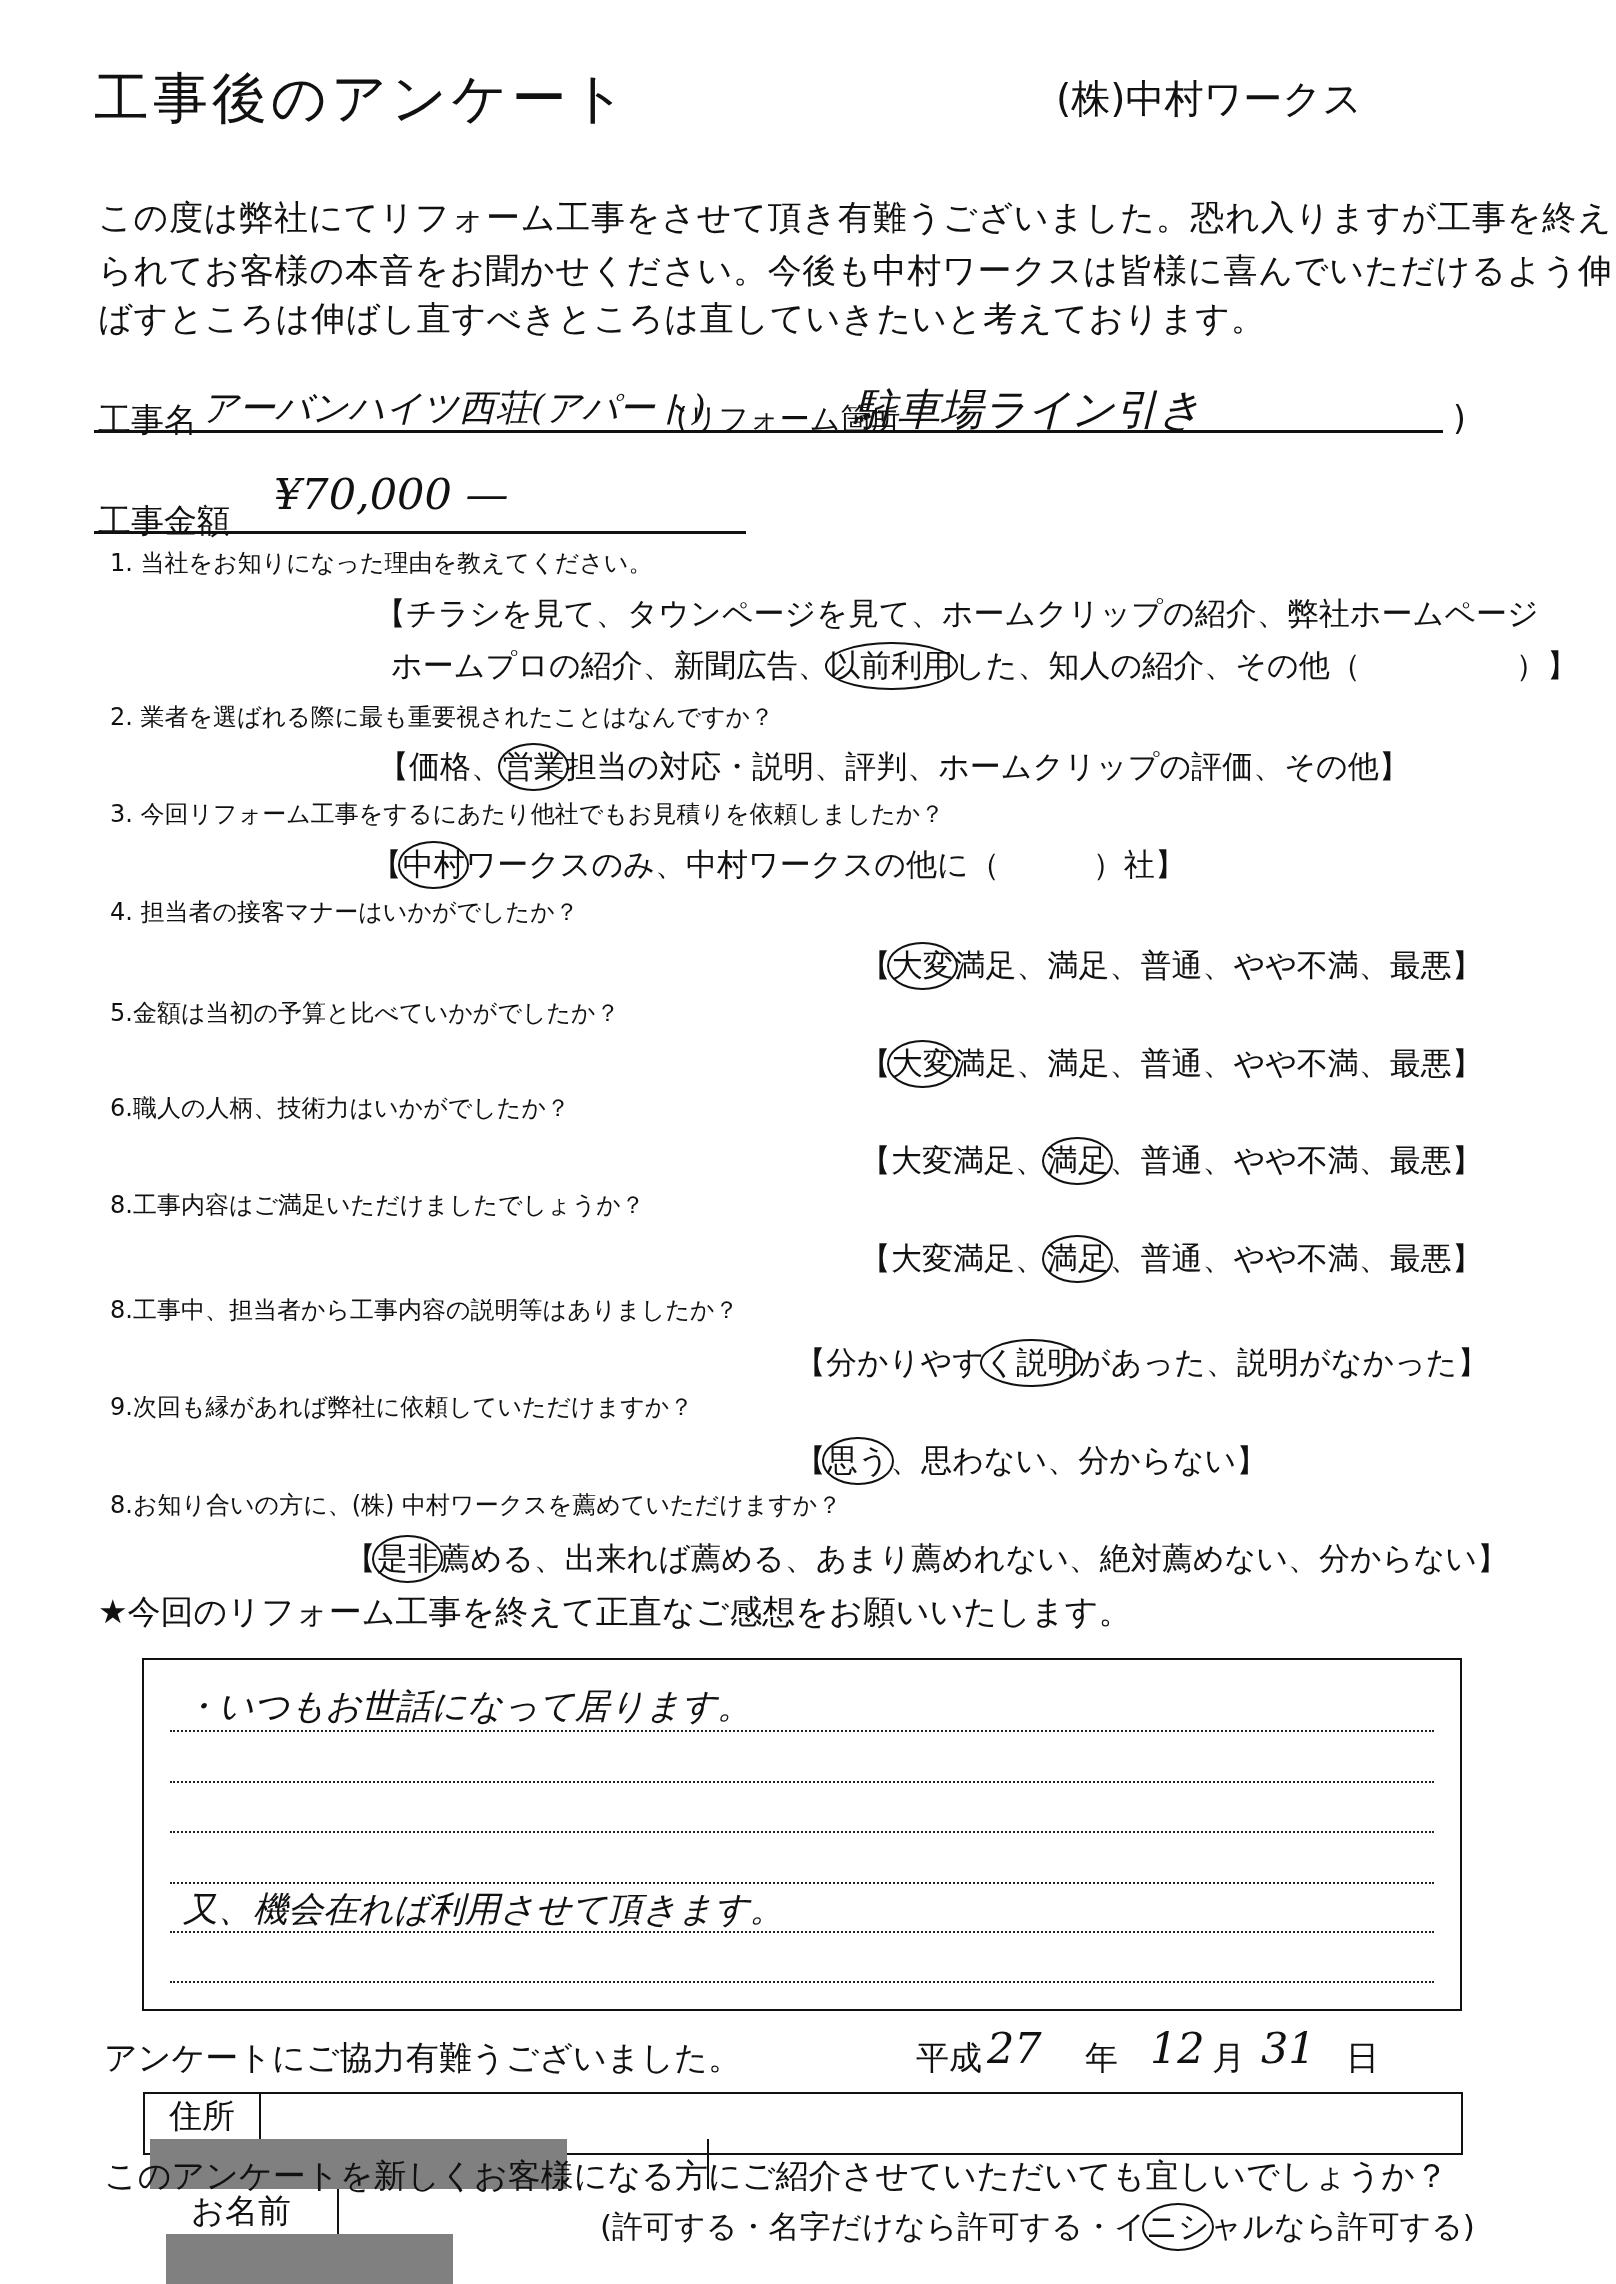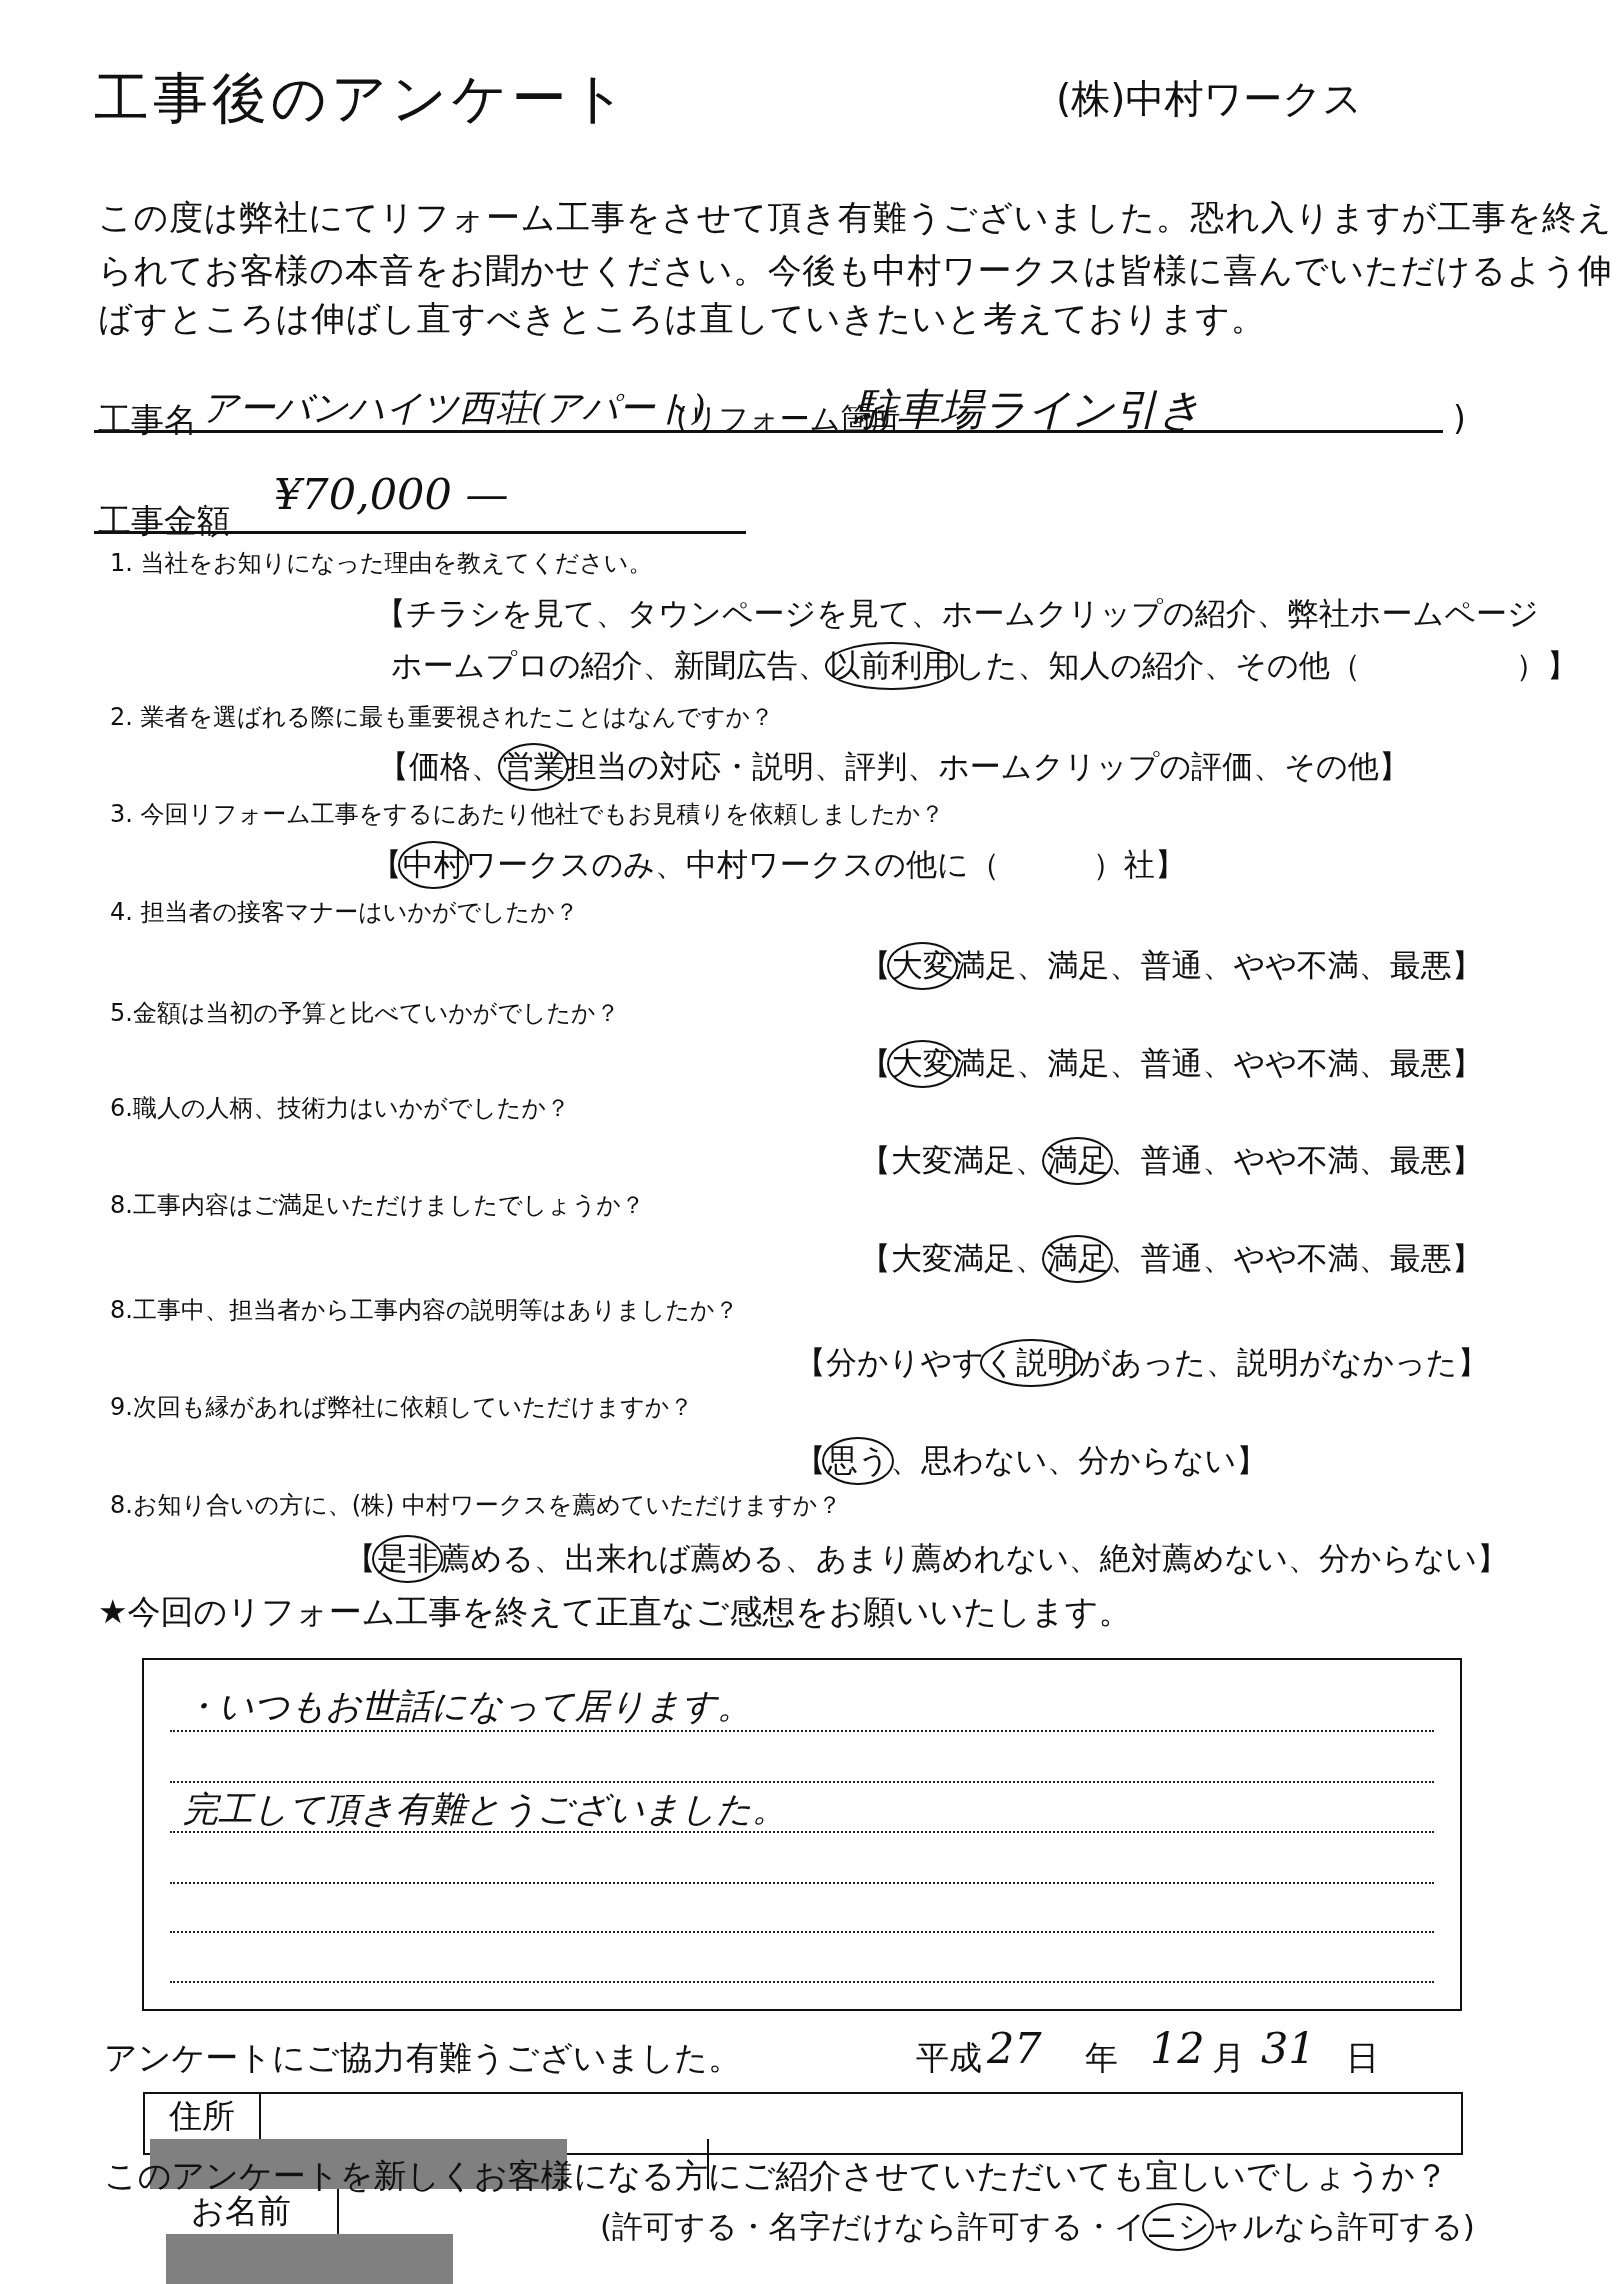--- a/index.html
+++ b/index.html
@@ -94,24 +94,24 @@
 <div class="abs opt" style="left:345px;top:1538px">
   <span>【</span><span class="circle">是非</span><span>薦める、出来れば薦める、あまり薦めれない、絶対薦めない、分からない】</span>
 </div>
 
 <div class="abs star" style="top:1590px">★今回のリフォーム工事を終えて正直なご感想をお願いいたします。</div>
 
 <div class="comment-box">
   <div class="crow" style="top:23px">・いつもお世話になって居ります。</div>
   <div class="cline" style="top:70px"></div>
   <div class="cline" style="top:121px"></div>
-  <div class="crow" style="top:126px">完工して頂き有難とうございました。</div>
   <div class="cline" style="top:171px"></div>
   <div class="crow" style="top:176px"></div>
   <div class="cline" style="top:222px"></div>
+  <div class="crow" style="top:226px">又、機会在れば利用させて頂きます。</div>
   <div class="cline" style="top:271px"></div>
   <div class="cline" style="top:321px"></div>
 </div>
 
 <div class="abs label" style="left:104px;top:2036px">アンケートにご協力有難うございました。</div>
 <div class="abs label" style="left:916px;top:2036px">平成</div>
 <div class="abs hand" style="left:987px;top:2023px;font-size:43px">27</div>
 <div class="abs label" style="left:1085px;top:2036px">年</div>
 <div class="abs hand" style="left:1150px;top:2023px;font-size:43px">12</div>
 <div class="abs label" style="left:1212px;top:2036px">月</div>

